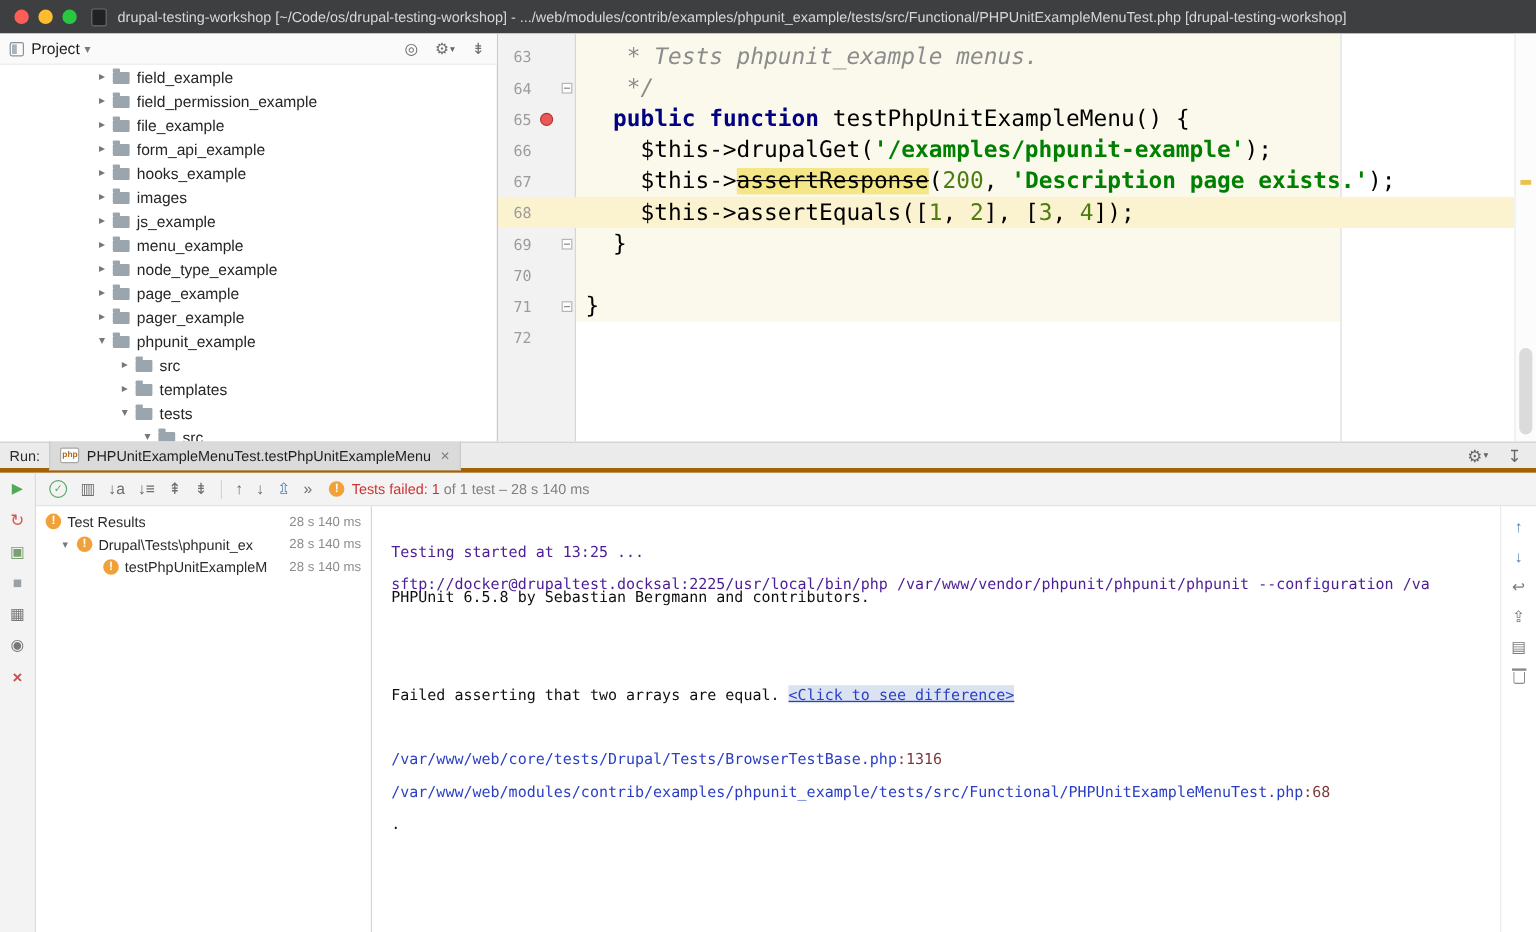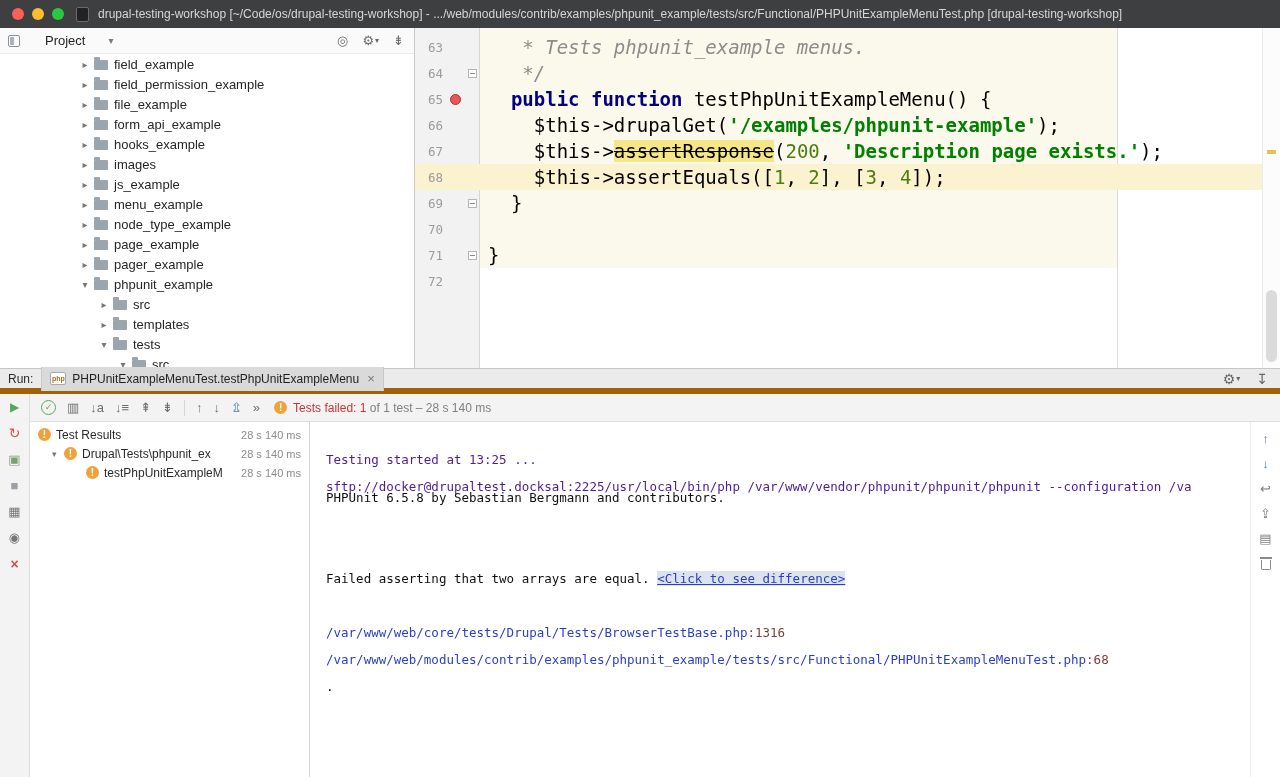--- a/index.html
+++ b/index.html
@@ -13,21 +13,21 @@
   .t-yellow { background: #febd2e; margin-left: 8px; }
   .t-green { background: #2ac840; margin-left: 8px; }
   .title-doc { width: 13px; height: 15px; background: #222; border: 1px solid #6b6b6b; border-radius: 2px; margin-left: 12px; flex: 0 0 auto; }
   .title-text { color: #d6d7d8; font-size: 12px; margin-left: 9px; white-space: nowrap; overflow: hidden; }
 
   
   .main { position: absolute; top: 28px; left: 0; width: 1280px; height: 340px; display: flex; }
 
   
   .project-panel { width: 415px; height: 100%; border-right: 1px solid #c9c9c9; background: #fff; overflow: hidden; }
-  .project-header { height: 26px; background: #fafafa; border-bottom: 1px solid #ebebeb; display: flex; align-items: center; font-size: 13px; color: #1f1f1f; gap: 19px; }
+  .project-header { height: 26px; background: #fafafa; border-bottom: 1px solid #ebebeb; display: flex; align-items: center; font-size: 13px; color: #1f1f1f; }
   .ptool-icon { width: 12px; height: 12px; border: 1px solid #8a9199; border-radius: 2px; margin: 0 6px 0 8px; position: relative; }
   .ptool-icon::after { content: ""; position: absolute; left: 1px; top: 1px; width: 4px; height: 8px; background: #aab3bb; }
   .ph-chevron { color: #7a7a7a; font-size: 10px; margin-left: 4px; }
   .ph-icons { margin-left: auto; margin-right: 10px; display: flex; gap: 14px; color: #6e6e6e; font-size: 13px; align-items: center; }
   .ph-icons span { cursor: default; }
   .tree { padding-top: 0; }
   .tree-row { height: 20px; display: flex; align-items: center; white-space: nowrap; font-size: 13px; color: #262626; }
   .tree-chevron { width: 14px; color: #777; font-size: 10px; text-align: center; flex: 0 0 auto; }
   .folder-icon { width: 14px; height: 10px; background: #9aa5ad; border-radius: 1px; position: relative; margin: 2px 6px 0 2px; flex: 0 0 auto; }
   .folder-icon::before { content: ""; position: absolute; top: -3px; left: 0; width: 6px; height: 3px; background: #9aa5ad; border-radius: 1px 1px 0 0; }
@@ -51,21 +51,21 @@
   .tk-plain { color: #000; }
   .tk-str { color: #008000; font-weight: bold; }
   .tk-num { color: #4d7c0f; }
   .tk-depr { color: #000; background: #f5e687; text-decoration: line-through; }
   .ed-scrollbar { position: absolute; right: 0; top: 0; bottom: 0; width: 18px; background: #fcfcfc; border-left: 1px solid #ececec; }
   .ed-thumb { position: absolute; right: 3px; top: 262px; width: 11px; height: 72px; background: #c9c9c9; opacity: .65; border-radius: 6px; }
   .ed-mark-warn { position: absolute; right: 4px; top: 122px; width: 9px; height: 4px; background: #e8c34b; }
 
   
   .run-panel { position: absolute; top: 368px; left: 0; width: 1280px; height: 409px; border-top: 1px solid #c6c6c6; background: #fff; }
-  .run-tabstrip { height: 25px; background: #ebebeb; border-bottom: 6px solid #a16207; display: flex; align-items: center; }
+  .run-tabstrip { height: 25px; background: #ebebeb; border-bottom: 4px solid #a16207; display: flex; align-items: center; }
   .run-label { font-size: 12px; color: #2b2b2b; margin-left: 8px; }
   .run-tab { margin-left: 8px; height: 24px; background: #dadada; border-left: 1px solid #c8c8c8; border-right: 1px solid #c8c8c8; display: flex; align-items: center; padding: 0 8px; font-size: 12px; color: #1f1f1f; }
   .php-icon { width: 16px; height: 13px; background: #fff; border: 1px solid #a8a8a8; border-radius: 2px; color: #b26818; font-size: 7px; font-weight: bold; text-align: center; line-height: 11px; margin-right: 6px; flex: 0 0 auto; }
   .tab-close { color: #7a7a7a; font-size: 13px; margin-left: 8px; }
   .strip-right { margin-left: auto; margin-right: 12px; display: flex; gap: 16px; align-items: center; color: #666; font-size: 14px; }
   .gear-wrap { display: flex; align-items: center; gap: 1px; }
   .gear-dd { font-size: 8px; color: #666; }
 
   .run-body { display: flex; height: 384px; }
   .run-side { width: 30px; background: #f3f3f3; border-right: 1px solid #dcdcdc; display: flex; flex-direction: column; align-items: center; padding-top: 7px; gap: 13px; }

